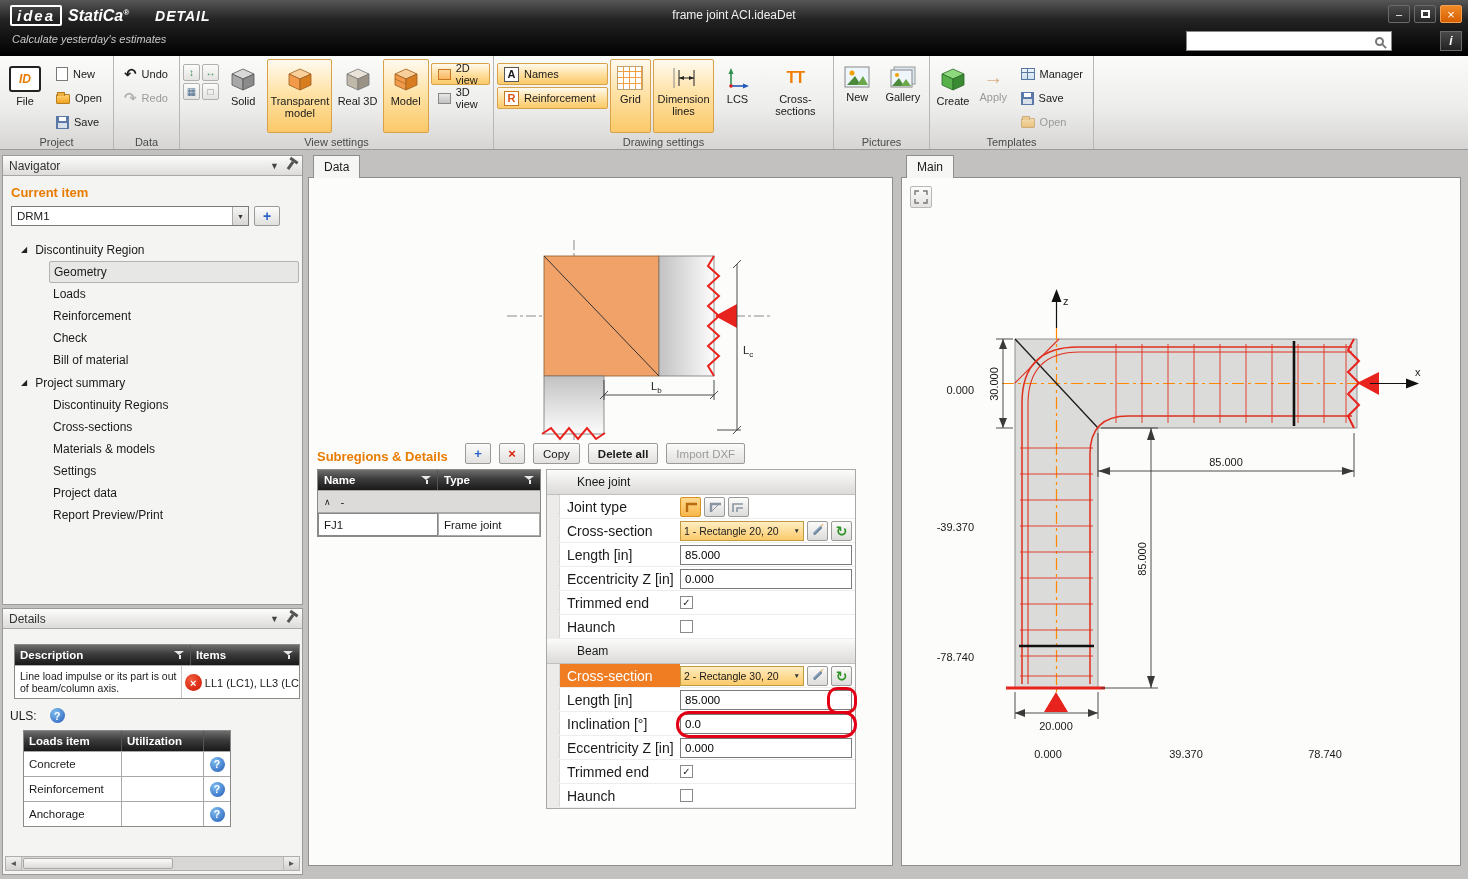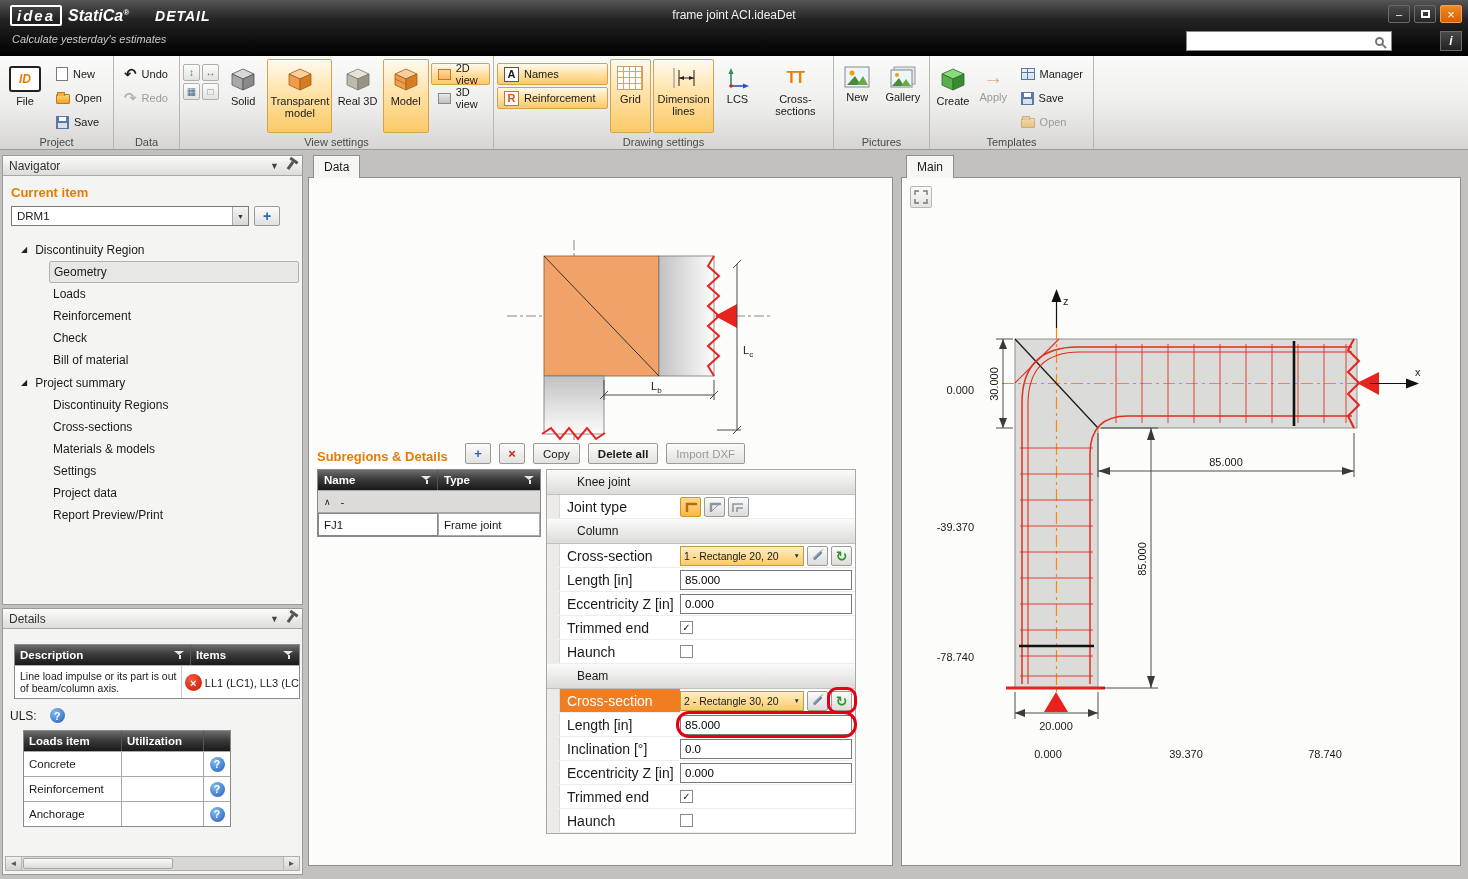--- a/index.html
+++ b/index.html
@@ -627,23 +627,20 @@
                 <line x1="3" y1="11" x2="10" y2="4" stroke="#8a96a4" stroke-width="1"></line>
               </svg>
             </div>
           <div class="sqbtn">
               <svg width="14" height="12" viewBox="0 0 14 12">
                 <path d="M1,11 V3 H11 M11,7 H5 V11" stroke="#8a96a4" fill="none" stroke-width="1.6"></path>
               </svg>
             </div>
         </div>
       </div>
-      <div class="pgroup">
-          <span>Column</span>
-        </div>
       <div class="prow">
         <div class="pgut"></div>
         <div class="plabel">Cross-section</div>
         <div class="pctrl">
           <div class="pcombo">
               <span>1 - Rectangle 20, 20</span>
               <span class="arr">▼</span>
             </div>
           <div class="sqbtn">
               <span class="pencil"></span>

